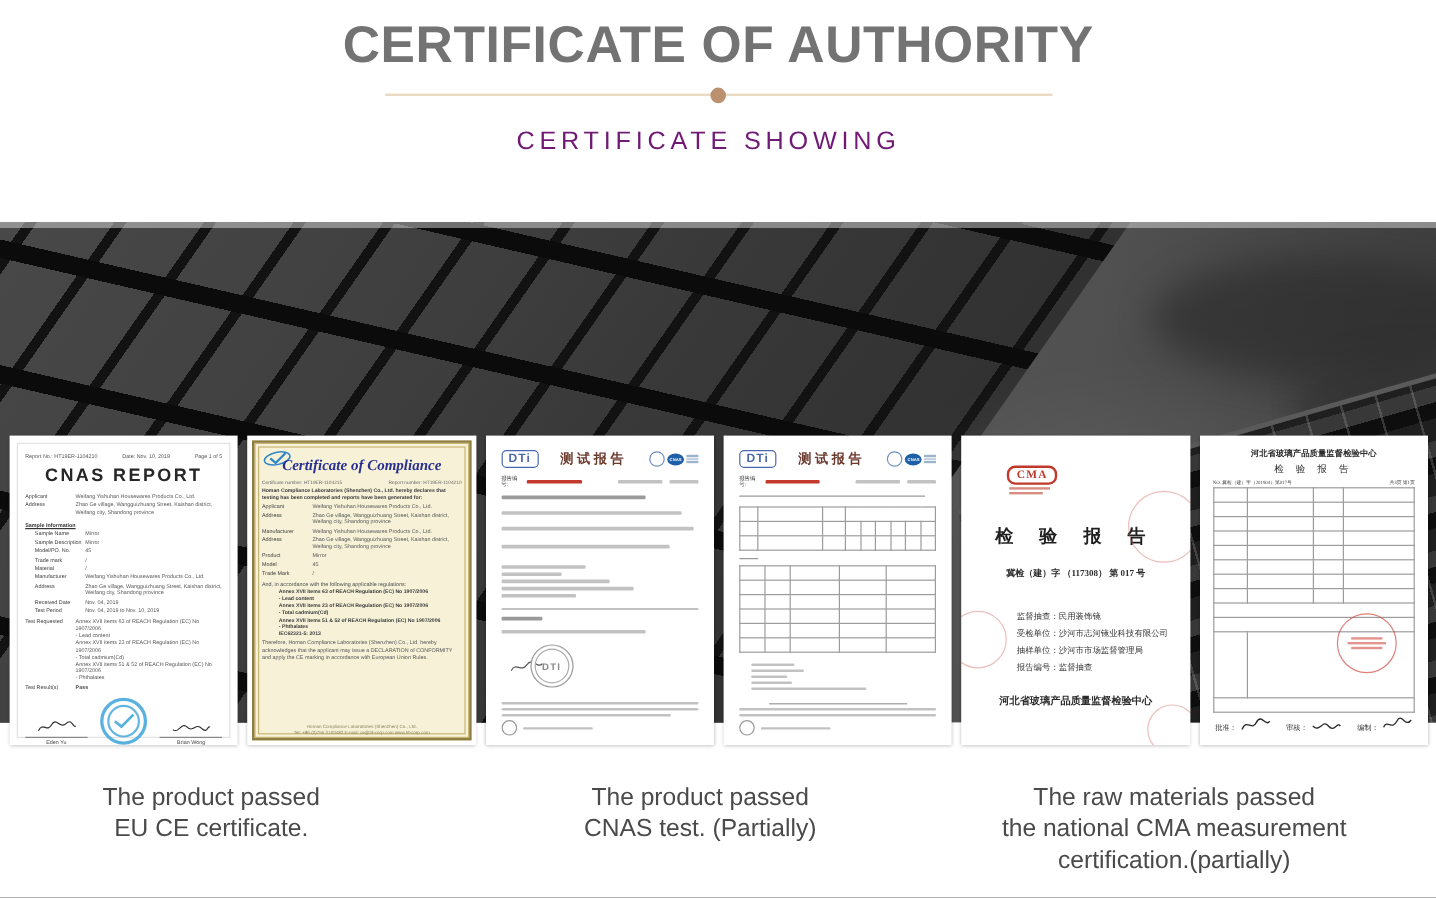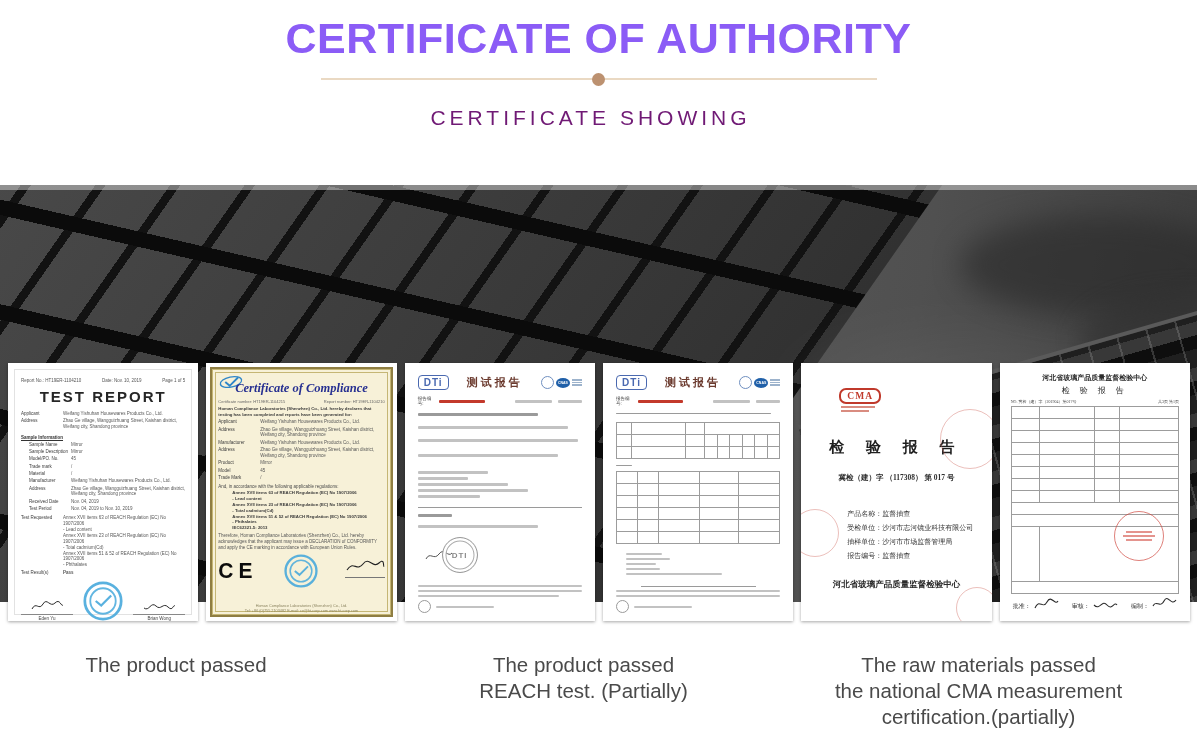--- a/index.html
+++ b/index.html
@@ -2,21 +2,21 @@
 <html><head>
 <meta charset="utf-8">
 <style>
   html,body{margin:0;padding:0;}
   body{
     width:1197px;height:748px;position:relative;overflow:hidden;background:#ffffff;
     font-family:"Liberation Sans","DejaVu Sans",sans-serif;
   }
   
   .hdr{position:absolute;top:0;left:0;width:100%;text-align:center;}
-  .page-title{margin:14px 0 0 0;font-size:43px;font-weight:bold;color:#8b5cf6;letter-spacing:.5px;text-align:center;}
+  .page-title{margin:14px 0 0 0;font-size:43px;font-weight:bold;color:#737373;letter-spacing:.5px;text-align:center;}
   .divider{position:relative;width:556px;height:13px;margin:10px auto 0 auto;}
   .divider .line{position:absolute;top:5px;left:0;width:100%;height:2px;background:#ead9c3;}
   .divider .dot{position:absolute;top:0;left:50%;margin-left:-6.5px;width:13px;height:13px;border-radius:50%;background:#bc9170;}
   .subtitle{margin:20px 16px 0 0;font-size:21px;letter-spacing:4px;color:#701a75;font-weight:400;}
   
   .banner{position:absolute;top:185px;left:0;width:1197px;height:417px;overflow:hidden;
     background:linear-gradient(100deg,#404040 0%,#4a4a4a 40%,#565656 58%,#505050 74%,#3a3a3a 100%);}
   .banner::before{content:"";position:absolute;top:0;left:0;right:0;height:5px;background:rgba(215,215,215,.5);z-index:5;}
   .facade{position:absolute;left:-150px;top:-170px;width:880px;height:780px;
     background-color:#3e3e3e;
@@ -135,21 +135,21 @@
     <div class="in">
       <svg width="30" height="16" viewBox="0 0 40 22">
         <ellipse cx="20" cy="11" rx="17" ry="8" fill="none" stroke="#2f86c8" stroke-width="2" transform="rotate(-12 20 11)"></ellipse>
         <path d="M11 11 l7 6 l13 -13" stroke="#2f86c8" stroke-width="3" fill="none"></path>
       </svg>
       <div class="hrow">
         <span>Report No.: HT19ER-1104210</span>
         <span>Date: Nov. 10, 2019</span>
         <span>Page 1 of 5</span>
       </div>
-      <div class="tr-title">TEST REPORT</div>
+      <div class="tr-title">CNAS REPORT</div>
       <div>
 
       <div class="irow">
             <span class="il">Applicant</span>
             <span class="iv">Weifang Yishuhan Housewares Products Co., Ltd.</span>
           </div>
           <div class="irow">
             <span class="il">Address</span>
             <span class="iv">Zhao Ge village, Wangguizhuang Street, Kaishan district, Weifang city, Shandong province</span>
           </div>
@@ -281,34 +281,20 @@
 
       <div>Annex XVII items 63 of REACH Regulation (EC) No 1907/2006</div>
           <div>- Lead content</div>
           <div>Annex XVII items 23 of REACH Regulation (EC) No 1907/2006</div>
           <div>- Total cadmium(Cd)</div>
           <div>Annex XVII items 51 &amp; 52 of REACH Regulation (EC) No 1907/2006</div>
           <div>- Phthalates</div>
           <div>IEC62321-5: 2013</div>
         </div>
       <div class="tiny" style="margin-top:2px;color:#555;">Therefore, Homan Compliance Laboratories (Shenzhen) Co., Ltd. hereby acknowledges that the applicant may issue a DECLARATION of CONFORMITY and apply the CE marking in accordance with European Union Rules.</div>
-      <div class="cebot">
-        <div class="ce-mark">CE</div>
-        <svg width="34" height="34" viewBox="0 0 44 44">
-          <circle cx="22" cy="22" r="20" fill="none" stroke="#47a9dc" stroke-width="3" opacity=".9"></circle>
-          <circle cx="22" cy="22" r="14" fill="none" stroke="#47a9dc" stroke-width="2" opacity=".85"></circle>
-          <path d="M14 22 l6 5 l11 -11" stroke="#47a9dc" stroke-width="2.5" fill="none" opacity=".9"></path>
-        </svg>
-        <div style="text-align:center;">
-          <svg width="40" height="13" viewBox="0 0 40 13">
-              <path d="M2 10 C8 0,12 12,18 4 S28 9,34 3 S38 8,39 6" stroke="#222" stroke-width="1.1" fill="none"></path>
-            </svg>
-          <div style="border-top:.5px solid #777;font-size:4px;color:#555;padding-top:1px;">&nbsp;</div>
-        </div>
-      </div>
       <div class="c2foot">
         <div>Homan Compliance Laboratories (Shenzhen) Co., Ltd.</div>
         <div>Tel: +86 (0)755 2103482  E-mail: ce@ht-corp.com  www.ht-corp.com</div>
       </div>
     </div>
   </div>
 
   <div class="card cdti">
     <div class="in">
       <div class="dtihead">
@@ -497,21 +483,21 @@
       <div class="wm" style="width:40px;height:40px;right:-6px;bottom:-8px;"></div>
       <div style="margin:6px 0 0 22px;">
         <span class="cma-logo">CMA</span>
         <div class="cma-sub"></div>
         <div class="cma-sub" style="width:28px;"></div>
       </div>
       <div class="cma-title">检 验 报 告</div>
       <div class="cma-no">冀检（建）字 （117308） 第 017 号</div>
       <div class="cma-fields">
 
-      <div>产品名称：监督抽查</div>
+      <div>监督抽查：民用装饰镜</div>
           <div>受检单位：沙河市志河镜业科技有限公司</div>
           <div>抽样单位：沙河市市场监督管理局</div>
           <div>报告编号：监督抽查</div>
         </div>
       <div class="cma-org">河北省玻璃产品质量监督检验中心</div>
     </div>
   </div>
 
   <div class="card c6">
     <div class="in">
@@ -612,24 +598,25 @@
           </span>
       </div>
     </div>
   </div>
 
 </div>
 
 <div class="cap cap1">
 
 <div class="cap-line">The product passed</div>
+    <div class="cap-line">EU CE certificate.</div>
   </div>
 <div class="cap cap2">
 
 <div class="cap-line">The product passed</div>
-    <div class="cap-line">REACH test. (Partially)</div>
+    <div class="cap-line">CNAS test. (Partially)</div>
   </div>
 <div class="cap cap3">
 
 <div class="cap-line">The raw materials passed</div>
     <div class="cap-line">the national CMA measurement</div>
     <div class="cap-line">certification.(partially)</div>
   </div>
 
 </body></html>

